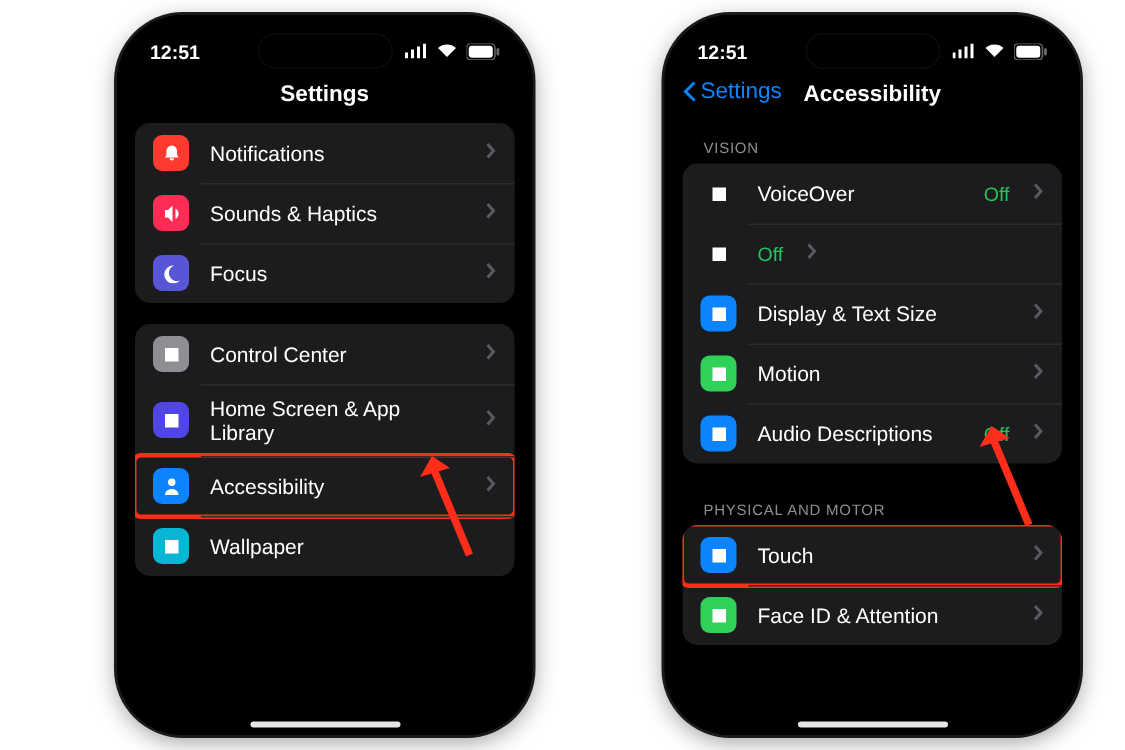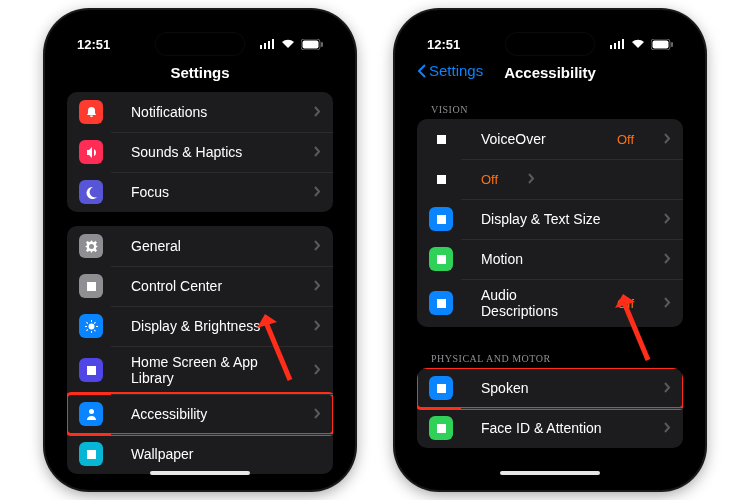--- a/index.html
+++ b/index.html
@@ -1,38 +1,38 @@
 <!DOCTYPE html>
 <html><head>
 <meta charset="utf-8">
 <style>
   * { margin: 0; padding: 0; box-sizing: border-box; font-family: -apple-system, "SF Pro Text", "Helvetica Neue", Arial, sans-serif; }
   body { background: #fff; width: 750px; height: 500px; display: flex; gap: 40px; justify-content: center; align-items: flex-start; padding: 10px 30px; }
   .phone {
     width: 310px; height: 480px; background: #000; border-radius: 44px; position: relative;
-    padding: 10px; box-shadow: 0 0 0 2px #1a1a1a, 0 4px 16px rgba(0,0,0,.4); overflow:hidden;
+    box-shadow: 0 0 0 2px #1a1a1a, 0 4px 16px rgba(0,0,0,.4); overflow:hidden;margin-left:48px;
   }
   .screen { width: 100%; height: 100%; background: #000; border-radius: 36px; overflow: hidden; position: relative; color:#fff; }
   .island { position:absolute; top:12px; left:50%; transform:translateX(-50%); width:90px; height:24px; background:#000; border-radius:14px; z-index:10;
             box-shadow: 0 0 0 1px #0b0b0b inset; }
   .status { display:flex; justify-content:space-between; align-items:center; padding:10px 22px 0; height:38px; font-size:13px; font-weight:600; }
   .status .right { display:flex; gap:6px; align-items:center; font-size:12px; }
   .navbar { text-align:center; padding:6px 0 10px; position:relative; }
   .navbar .title { font-size:15px; font-weight:600; }
   .back { position:absolute; left:12px; top:4px; color:#0a84ff; font-size:15px; display:flex; align-items:center; gap:2px;}
   .back svg{ width:10px; height:14px;}
   .content { height: calc(100% - 72px); overflow:hidden; padding: 0 12px; }
-  .group-header { font-size:10px; color:#8e8e93; text-transform:uppercase; letter-spacing:.5px; padding:12px 14px 4px;font-family:Liberation Serif, serif; }
+  .group-header { font-size:10px; color:#8e8e93; text-transform:uppercase; letter-spacing:.5px; padding:12px 14px 4px; }
   .group { background:#1c1c1e; border-radius:10px; margin-bottom:14px; overflow:hidden; }
-  .row { display:flex; align-items:center; gap:28px; padding:8px 12px; min-height:38px; position:relative; }
+  .row { display:flex; align-items:center; gap:14px; padding:8px 12px; min-height:38px; position:relative; }
   .row + .row::before { content:""; position:absolute; left:44px; right:0; top:0; height:1px; background:#2c2c2e; }
   .icon { width:24px; height:24px; border-radius:6px; display:flex; align-items:center; justify-content:center; flex:0 0 24px;}
   .icon svg{ width:13px; height:13px; fill:#fff; }
   .label { flex:1; font-size:14px; color:#fff; }
-  .detail { font-size:13px; color:#f97316; margin-right:2px; }
+  .detail { font-size:13px; color:#22c55e; margin-right:2px; }
   .chev { color:#545458; font-size:16px; line-height:1; }
   .chev svg{ width:7px; height:11px; stroke:#5a5a5e; fill:none; stroke-width:2;}
   .highlight { outline:3px solid #ff2d1a; outline-offset:-1px; border-radius:4px; }
   .arrow { position:absolute; width:46px; height:70px; pointer-events:none; }
   .arrow svg{ width:100%; height:100%; }
   .homebar { position:absolute; bottom:5px; left:50%; transform:translateX(-50%); width:100px; height:4px; background:#fff; border-radius:3px; opacity:.9;}
 </style>
 </head>
 <body>
 
@@ -108,46 +108,24 @@
             <span class="label">Focus</span>
             <span class="chev"><svg viewBox="0 0 7 11">
                 <use href="#i-chev"></use>
               </svg></span>
           </div>
         </div>
       <div class="group" id="p1g2">
           <div class="row">
             <span class="icon" style="background: rgb(142, 142, 147);">
               <svg viewBox="0 0 13 13">
-                <use href="#i-gear"></use>
-              </svg>
-            </span>
-            <span class="label">General</span>
-            <span class="chev"><svg viewBox="0 0 7 11">
-                <use href="#i-chev"></use>
-              </svg></span>
-          </div>
-          <div class="row">
-            <span class="icon" style="background: rgb(142, 142, 147);">
-              <svg viewBox="0 0 13 13">
                 <use href="#i-generic"></use>
               </svg>
             </span>
             <span class="label">Control Center</span>
-            <span class="chev"><svg viewBox="0 0 7 11">
-                <use href="#i-chev"></use>
-              </svg></span>
-          </div>
-          <div class="row">
-            <span class="icon" style="background: rgb(10, 132, 255);">
-              <svg viewBox="0 0 13 13">
-                <use href="#i-sun"></use>
-              </svg>
-            </span>
-            <span class="label">Display &amp; Brightness</span>
             <span class="chev"><svg viewBox="0 0 7 11">
                 <use href="#i-chev"></use>
               </svg></span>
           </div>
           <div class="row">
             <span class="icon" style="background: rgb(79, 70, 229);">
               <svg viewBox="0 0 13 13">
                 <use href="#i-generic"></use>
               </svg>
             </span>
@@ -281,21 +259,21 @@
           </div>
         </div>
       <div class="group-header">PHYSICAL AND MOTOR</div>
       <div class="group" id="p2g2">
           <div class="row highlight">
             <span class="icon" style="background: rgb(10, 132, 255);">
               <svg viewBox="0 0 13 13">
                 <use href="#i-generic"></use>
               </svg>
             </span>
-            <span class="label">Spoken</span>
+            <span class="label">Touch</span>
             <span class="chev"><svg viewBox="0 0 7 11">
                 <use href="#i-chev"></use>
               </svg></span>
           </div>
           <div class="row">
             <span class="icon" style="background: rgb(48, 209, 88);">
               <svg viewBox="0 0 13 13">
                 <use href="#i-generic"></use>
               </svg>
             </span>

